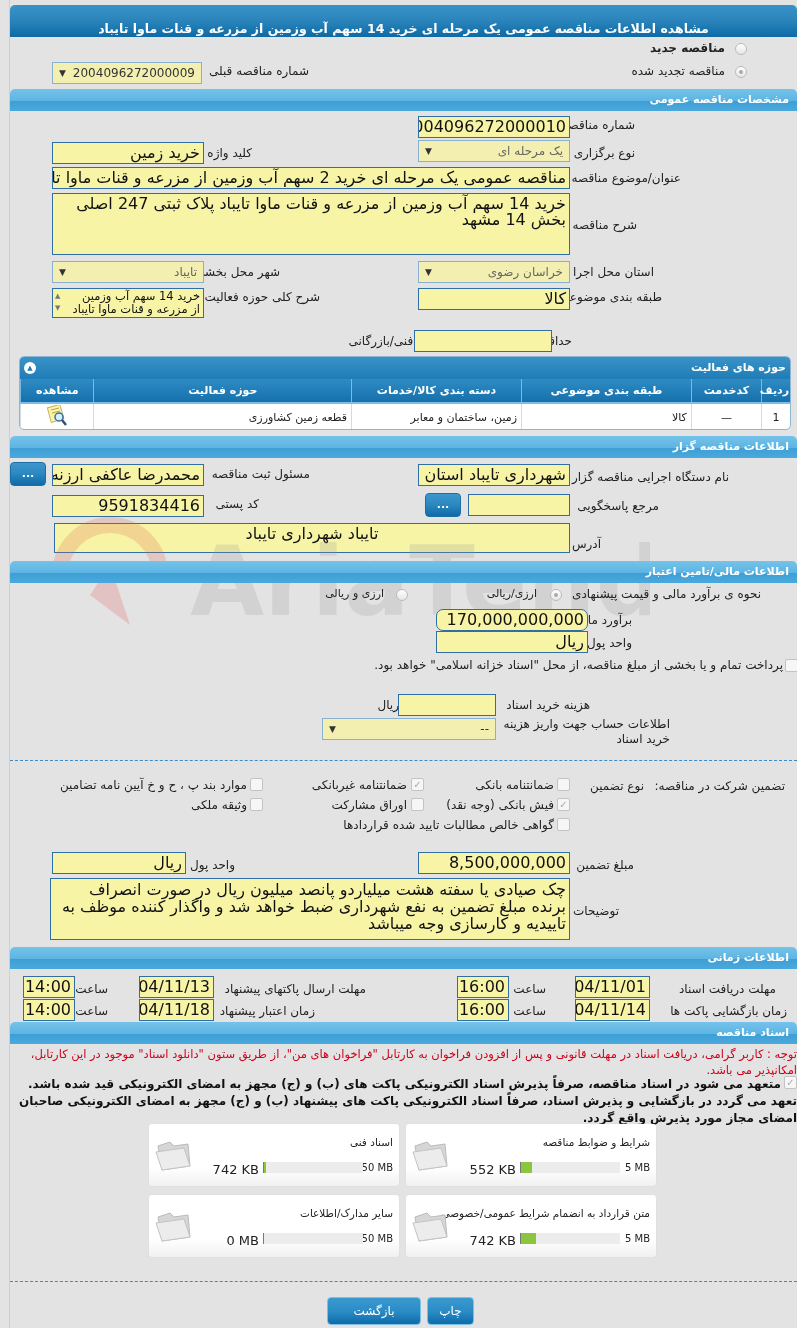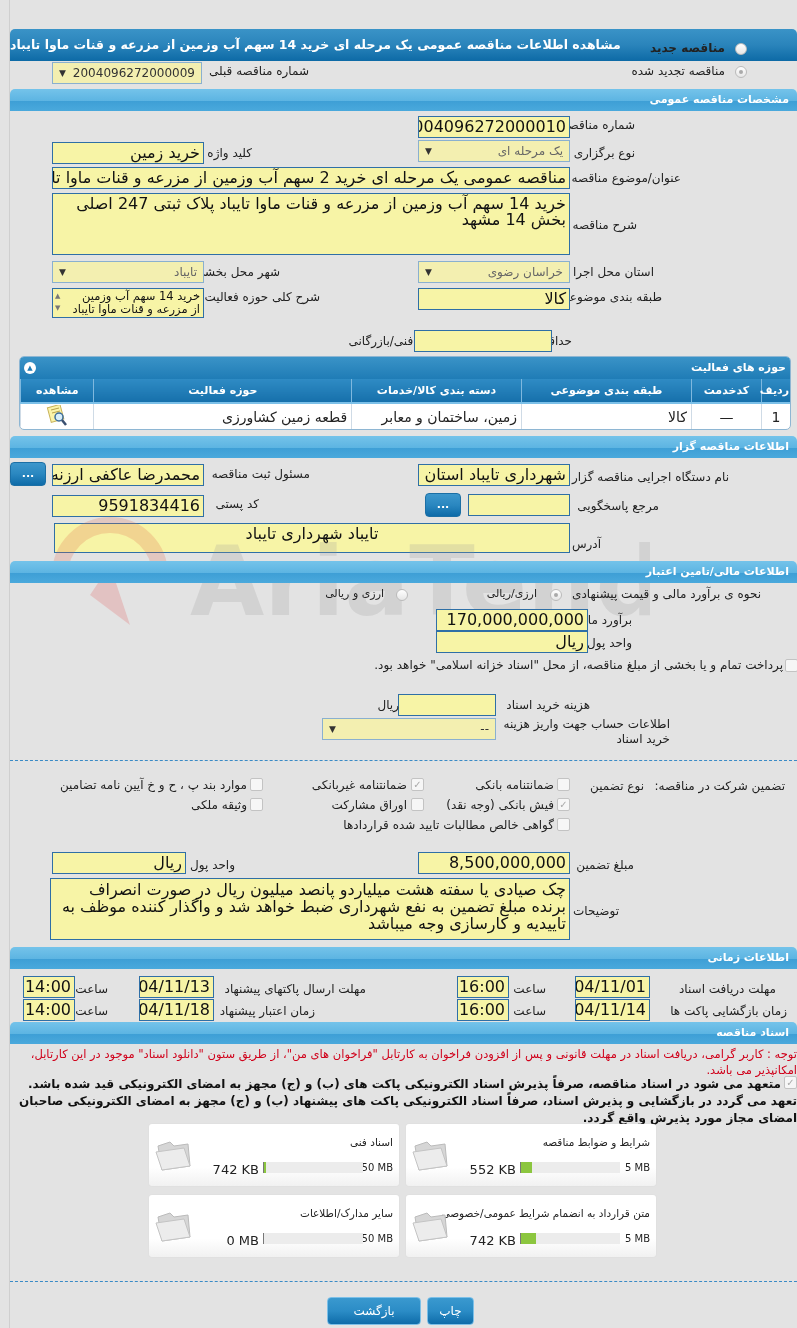--- a/index.html
+++ b/index.html
@@ -12,21 +12,21 @@
     direction: rtl;
     position: relative;
   }
   .page { position: absolute; left: 9px; top: 0; width: 788px; height: 1328px; border-left: 1px solid #cfcfcf; }
   .abs { position: absolute; }
   .title-bar {
     position: absolute; left: 10px; top: 5px; width: 787px; height: 32px;
     background: linear-gradient(#3a93c7 0%, #2a84bb 50%, #0d6aa6 100%);
     border-radius: 5px 5px 0 0;
     color: #fff; font-weight: bold; font-size: 12.5px;
-    padding: 0 0 0 0; line-height: 32px; text-align: left; white-space: nowrap; overflow: hidden; margin-top: 24px;
+    padding: 8px 0 0 0; line-height: 32px; text-align: center; white-space: nowrap; overflow: hidden;
   }
   .title-bar span { padding-right: 0; }
   .sec-bar {
     position: absolute; left: 10px; width: 787px; height: 22px;
     background: linear-gradient(#74c3ea 0%, #5cb4e2 55%, #3e9fd6 56%, #4aa9dc 100%);
     border-radius: 5px 5px 0 0;
     color: #fff; font-weight: bold; font-size: 11px; line-height: 22px;
     padding-right: 8px; white-space: nowrap;
   }
   .lbl { position: absolute; font-size: 12px; white-space: nowrap; color: #222; }
@@ -68,21 +68,21 @@
   }
   .grid .collapse {
     position: absolute; left: 4px; top: 5px; width: 12px; height: 12px; border-radius: 50%;
     background: #fff; color: #1f7cb6; font-size: 7px; line-height: 12px; text-align: center;
   }
   .grid table { border-collapse: collapse; width: 100%; table-layout: fixed; }
   .grid th {
     background: linear-gradient(#2f8bc4, #1670ab); color: #fff; font-size: 11px; font-weight: bold;
     height: 24px; border-left: 1px solid #7fb8de; text-align: center;
   }
-  .grid td { height: 27px; font-size: 14px; border-left: 1px solid #cfdbe6; border-top: 2px solid #7cc0e8; padding: 0 4px; }
+  .grid td { height: 27px; font-size: 11px; border-left: 1px solid #cfdbe6; border-top: 2px solid #7cc0e8; padding: 0 4px; }
   .dash-line { position: absolute; left: 10px; width: 787px; border-top: 1px dashed #3a8bc6; }
   .card {
     position: absolute; width: 250px; height: 62px; background: linear-gradient(#fff 70%, #f1f1f1);
     border-radius: 3px; box-shadow: 0 0 1px #ccc;
   }
   .card .ctitle { position: absolute; right: 6px; top: 12px; font-size: 10.5px; white-space: nowrap; }
   .card .folder { position: absolute; left: 5px; top: 12px; width: 40px; height: 36px; }
   .card .maxs { position: absolute; right: 6px; top: 38px; font-size: 10px; font-family: "DejaVu Sans", sans-serif; direction: ltr; }
   .card .bar { position: absolute; right: 36px; top: 38px; width: 100px; height: 11px; background: #ececec; border-left: 1px solid #777; }
   .card .bar .fill { position: absolute; left: 0; top: 0; height: 11px; background: #8cc63f; }
@@ -218,21 +218,21 @@
 </svg>
 
 <div class="sec-bar" style="top:561px;"><span>اطلاعات مالی/تامین اعتبار</span></div>
 <div class="lbl" style="right:36px;top:587px;">نحوه ی برآورد مالی و قیمت پیشنهادی</div>
 <div class="radio on" style="left:550px;top:589px;"></div>
 <div class="lbl" style="right:260px;top:587px;font-size:11px;">ارزی/ریالی</div>
 <div class="radio" style="left:396px;top:589px;"></div>
 <div class="lbl" style="right:413px;top:587px;font-size:11px;">ارزی و ریالی</div>
 
 <div class="lbl" style="right:165px;top:613px;">برآورد مالی</div>
-<div class="fld" style="left:436px;top:609px;width:152px;">170,000,000,000</div>
+<div class="fld" style="left:436px;top:609px;width:152px;border-radius:7px;">170,000,000,000</div>
 <div class="lbl" style="right:165px;top:636px;">واحد پول</div>
 <div class="fld" style="left:436px;top:631px;width:152px;">ریال</div>
 
 <div class="chk" style="left:785px;top:659px;"></div>
 <div class="lbl" style="right:14px;top:657px;width:410px;white-space:normal;line-height:16px;">پرداخت تمام و یا بخشی از مبلغ مناقصه، از محل "اسناد خزانه اسلامی" خواهد بود.</div>
 
 <div class="lbl" style="right:207px;top:698px;">هزینه خرید اسناد</div>
 <div class="fld" style="left:398px;top:694px;width:98px;"></div>
 <div class="lbl" style="right:398px;top:698px;">ریال</div>
 <div class="lbl" style="right:127px;top:717px;width:170px;white-space:normal;line-height:15px;">اطلاعات حساب جهت واریز هزینه خرید اسناد</div>

